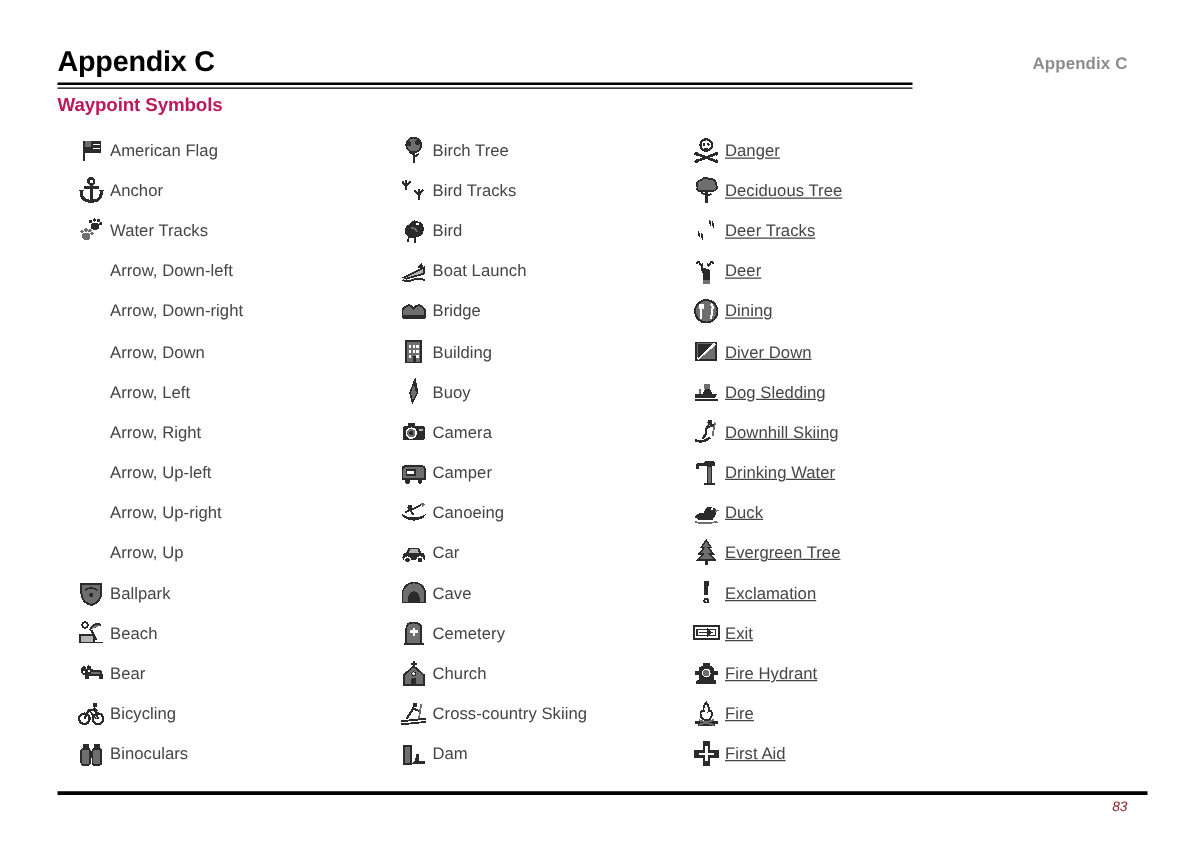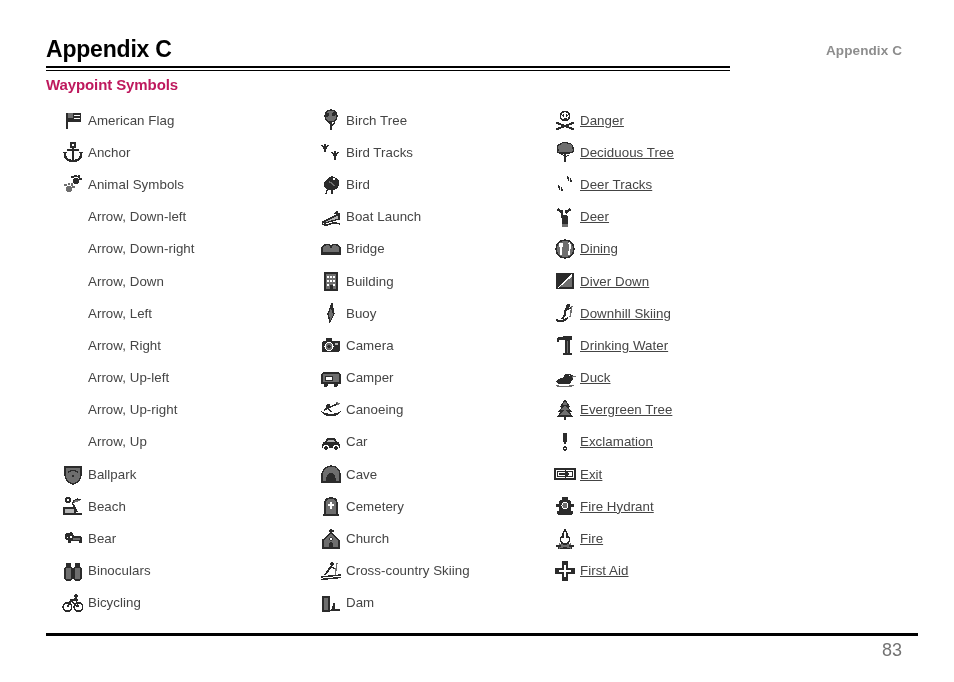--- a/index.html
+++ b/index.html
@@ -108,22 +108,23 @@
     left: 46px;
     top: 621px;
     width: 872px;
     height: 2.5px;
     background: #000000;
   }
   .page-number {
     position: absolute;
     right: 36px;
     top: 628px;
-    font-size: 18px;
-    color: #737373;
+    font-size: 11px;
+    color: #7f1d1d;
+    font-style: italic;
   }
 </style>
 </head>
 <body>
 
 <div class="page">
 
   <div class="header-title">Appendix C</div>
 
   <div class="header-right">Appendix C</div>
@@ -167,21 +168,21 @@
             <circle cx="13.7" cy="3" r="1.4" fill="#2b2b2b"></circle>
             <circle cx="16.8" cy="3.6" r="1.4" fill="#2b2b2b"></circle>
             <circle cx="18.6" cy="6" r="1.3" fill="#2b2b2b"></circle>
             <ellipse cx="7" cy="16" rx="3.4" ry="3" fill="#6e6e6e"></ellipse>
             <circle cx="3.6" cy="12" r="1.4" fill="#6e6e6e"></circle>
             <circle cx="6.8" cy="11" r="1.4" fill="#6e6e6e"></circle>
             <circle cx="9.9" cy="11.6" r="1.4" fill="#6e6e6e"></circle>
             <circle cx="11.6" cy="14" r="1.3" fill="#6e6e6e"></circle>
           </svg>
         </span>
-        <span class="sym-label">Animal Symbols</span>
+        <span class="sym-label">Water Tracks</span>
       </div>
       <div class="sym-row">
         <span class="sym-icon">
           <g transform="rotate(0 11 11)"><polygon points="4,4 15,6 12,9 18,15 15,18 9,12 6,15" fill="#b4b4b4" stroke="#2b2b2b" stroke-width="1.3" stroke-linejoin="round"></polygon></g>
         </span>
         <span class="sym-label">Arrow, Down-left</span>
       </div>
       <div class="sym-row">
         <span class="sym-icon">
           <g transform="rotate(90 11 11)"><polygon points="4,4 15,6 12,9 18,15 15,18 9,12 6,15" fill="#b4b4b4" stroke="#2b2b2b" stroke-width="1.3" stroke-linejoin="round"></polygon></g>
@@ -255,41 +256,41 @@
             <circle cx="5.5" cy="9.5" r="0.9" fill="#ffffff"></circle>
             <circle cx="9" cy="9" r="0.9" fill="#ffffff"></circle>
             <rect x="11" y="9.5" width="7" height="2" fill="#6e6e6e"></rect>
           </svg>
         </span>
         <span class="sym-label">Bear</span>
       </div>
       <div class="sym-row">
         <span class="sym-icon">
           <svg width="22" height="22" viewBox="0 0 22 22">
-            <rect x="3" y="7" width="7" height="13" rx="2" fill="#6e6e6e" stroke="#2b2b2b" stroke-width="1.4"></rect>
-            <rect x="12" y="7" width="7" height="13" rx="2" fill="#6e6e6e" stroke="#2b2b2b" stroke-width="1.4"></rect>
-            <rect x="10" y="9" width="2" height="5" fill="#2b2b2b"></rect>
-            <rect x="4" y="3" width="5" height="4" fill="#2b2b2b"></rect>
-            <rect x="13" y="3" width="5" height="4" fill="#2b2b2b"></rect>
-          </svg>
-        </span>
-        <span class="sym-label">Binoculars</span>
-      </div>
-      <div class="sym-row">
-        <span class="sym-icon">
-          <svg width="22" height="22" viewBox="0 0 22 22">
             <circle cx="5.5" cy="15" r="4.2" fill="none" stroke="#2b2b2b" stroke-width="1.8"></circle>
             <circle cx="16.5" cy="15" r="4.2" fill="none" stroke="#2b2b2b" stroke-width="1.8"></circle>
             <path d="M5.5 15 L9 8 L14 8 L16.5 15" fill="none" stroke="#2b2b2b" stroke-width="1.6"></path>
             <path d="M9 8 L15 15" stroke="#2b2b2b" stroke-width="1.4"></path>
             <circle cx="14" cy="4" r="1.8" fill="#2b2b2b"></circle>
             <path d="M13 6 L16 9" stroke="#2b2b2b" stroke-width="1.5"></path>
           </svg>
         </span>
         <span class="sym-label">Bicycling</span>
+      </div>
+      <div class="sym-row">
+        <span class="sym-icon">
+          <svg width="22" height="22" viewBox="0 0 22 22">
+            <rect x="3" y="7" width="7" height="13" rx="2" fill="#6e6e6e" stroke="#2b2b2b" stroke-width="1.4"></rect>
+            <rect x="12" y="7" width="7" height="13" rx="2" fill="#6e6e6e" stroke="#2b2b2b" stroke-width="1.4"></rect>
+            <rect x="10" y="9" width="2" height="5" fill="#2b2b2b"></rect>
+            <rect x="4" y="3" width="5" height="4" fill="#2b2b2b"></rect>
+            <rect x="13" y="3" width="5" height="4" fill="#2b2b2b"></rect>
+          </svg>
+        </span>
+        <span class="sym-label">Binoculars</span>
       </div>
     </div>
   <div class="column" id="col-1">
       <div class="sym-row">
         <span class="sym-icon">
           <svg width="22" height="22" viewBox="0 0 22 22">
             <circle cx="11" cy="7" r="6" fill="#6e6e6e" stroke="#2b2b2b" stroke-width="1.4"></circle>
             <circle cx="7" cy="6" r="2" fill="#2b2b2b"></circle>
             <circle cx="14" cy="5" r="2" fill="#2b2b2b"></circle>
             <rect x="10" y="12" width="2" height="9" fill="#2b2b2b"></rect>
@@ -537,20 +538,31 @@
             <rect x="3" y="4" width="16" height="14" fill="#6e6e6e" stroke="#2b2b2b" stroke-width="1.5"></rect>
             <path d="M4 17 L18 5" stroke="#ffffff" stroke-width="2.2"></path>
             <path d="M4 5 L4 17 L16 5 Z" fill="#2b2b2b"></path>
           </svg>
         </span>
         <span class="sym-label">Diver Down</span>
       </div>
       <div class="sym-row">
         <span class="sym-icon">
           <svg width="22" height="22" viewBox="0 0 22 22">
+            <path d="M2 16 L18 16 L20 13 L16 13 L14 9 L10 9 L8 13 L2 13 Z" fill="#2b2b2b"></path>
+            <path d="M2 18 L20 18" stroke="#2b2b2b" stroke-width="1.6"></path>
+            <path d="M6 13 L6 9" stroke="#6e6e6e" stroke-width="1.5"></path>
+            <rect x="9" y="5" width="5" height="4" fill="#6e6e6e"></rect>
+          </svg>
+        </span>
+        <span class="sym-label">Dog Sledding</span>
+      </div>
+      <div class="sym-row">
+        <span class="sym-icon">
+          <svg width="22" height="22" viewBox="0 0 22 22">
             <circle cx="14" cy="4" r="2" fill="#2b2b2b"></circle>
             <path d="M13 6 Q10 9 11 13 L8 17" fill="none" stroke="#2b2b2b" stroke-width="2"></path>
             <path d="M12 8 L17 6" stroke="#2b2b2b" stroke-width="1.6"></path>
             <path d="M18 4 L16 15" stroke="#6e6e6e" stroke-width="1.4"></path>
             <path d="M2 18 Q8 21 14 16" fill="none" stroke="#2b2b2b" stroke-width="2"></path>
           </svg>
         </span>
         <span class="sym-label">Downhill Skiing</span>
       </div>
       <div class="sym-row">

